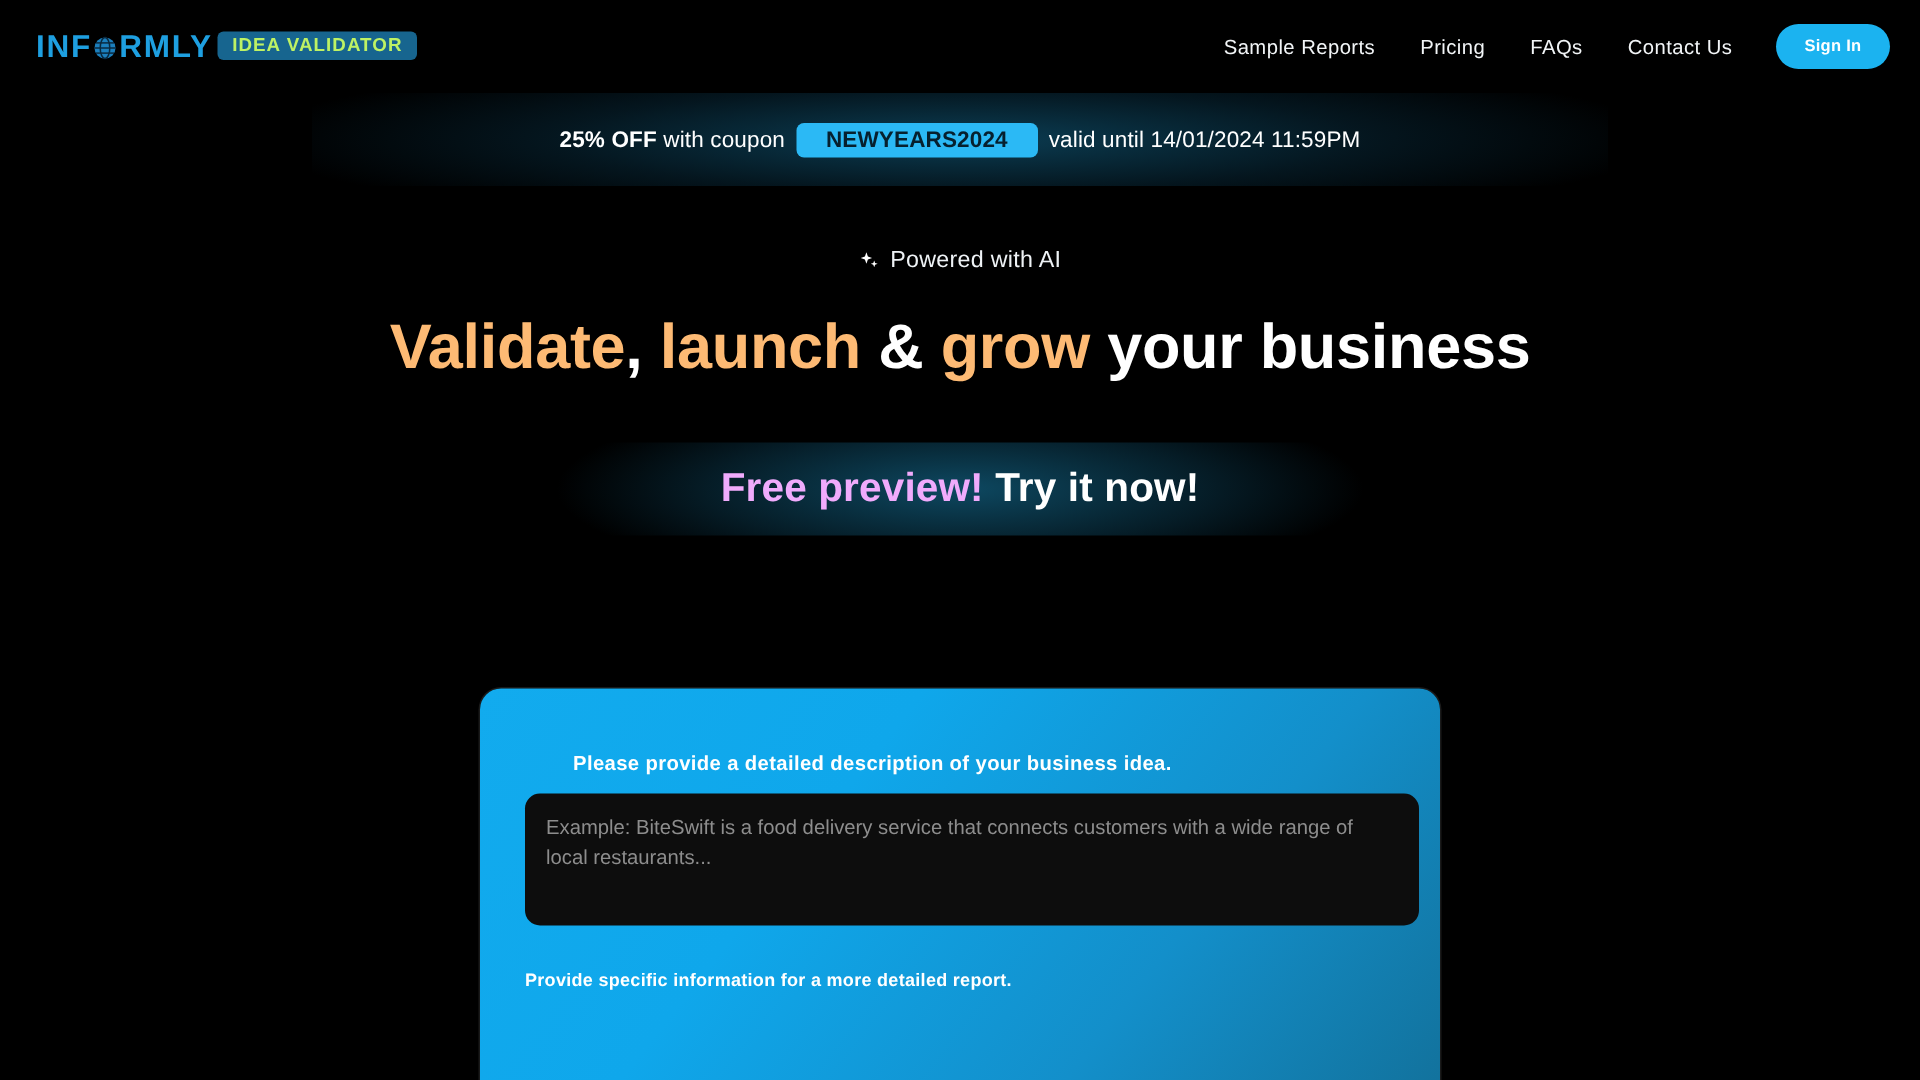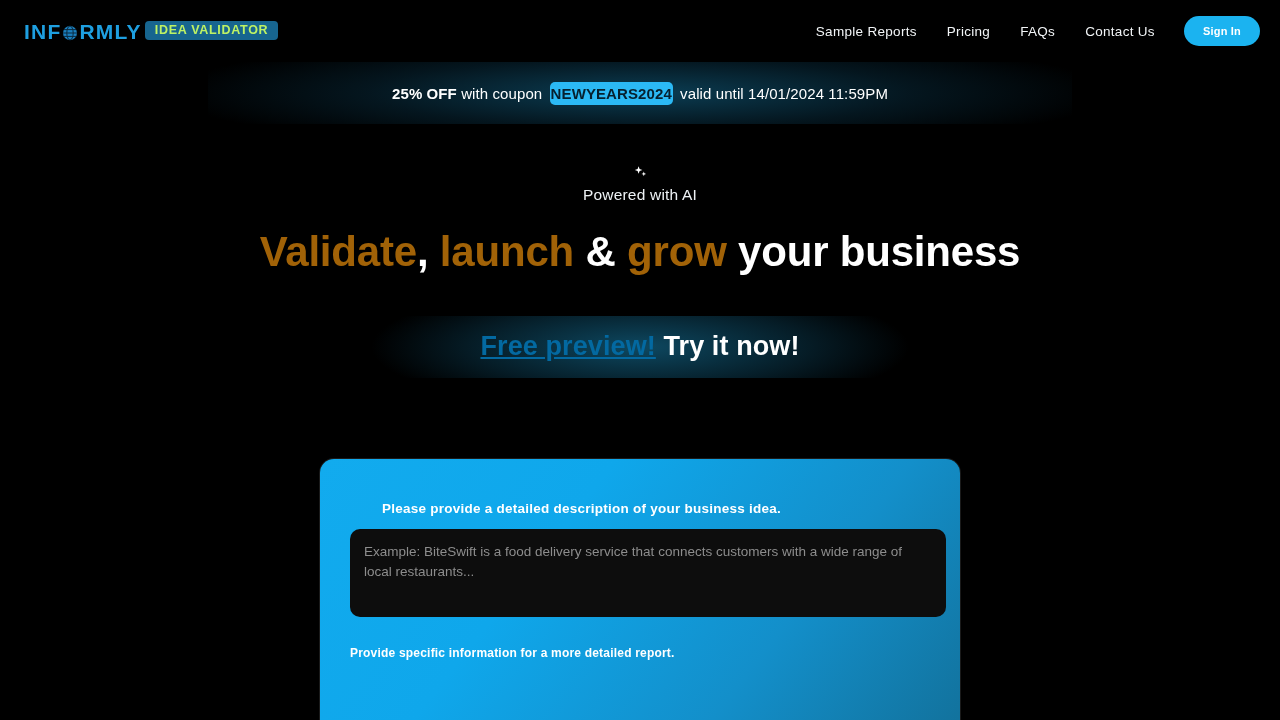--- a/index.html
+++ b/index.html
@@ -57,55 +57,54 @@
       radial-gradient(ellipse 70% 120% at 50% 50%, rgba(13,72,98,0.85) 0%, rgba(8,40,56,0.55) 45%, rgba(0,0,0,0) 78%);
     pointer-events:none;
   }
   .promo-text {
     position:relative; font-size:15px; color:#ffffff; letter-spacing:0.1px;
     white-space:nowrap; z-index:2;
   }
   .promo-text .bold { font-weight:700; }
   .promo-code {
     background:#2bb9f5; color:#06202e; font-weight:700;
-    padding:3px 1px; border-radius:5px; margin:0 3px;
+    padding:3px 20px; border-radius:5px; margin:0 3px;
   }
 
   
   .hero { position:absolute; top:124px; left:0; width:1280px; text-align:center; }
   .powered {
     display:flex; align-items:center; justify-content:center; gap:6px;
     color:#eef2f5; font-size:15.5px; letter-spacing:0.2px;
     margin-top:41px;
-    flex-direction:column;
   }
   .spark-icon { display:inline-block; width:15px; height:15px; position:relative; }
 
   .headline {
     margin-top:20px;
     font-size:42px; font-weight:700; line-height:1.34;
     color:#ffffff; letter-spacing:-0.2px;
   }
-  .headline .accent { color:#a16207; }
+  .headline .accent { color:#fdba74; }
   .headline .sparkle-emoji { font-size:26px; vertical-align:-6px; margin-left:6px; }
 
   .preview-band {
     position:relative; margin-top:30px; height:72px;
     display:flex; align-items:center; justify-content:center;
   }
   .preview-glow {
     position:absolute; top:6px; left:50%; transform:translateX(-50%);
     width:560px; height:62px;
     background:
       radial-gradient(ellipse 60% 130% at 50% 50%, rgba(14,76,102,0.95) 0%, rgba(9,47,64,0.6) 50%, rgba(0,0,0,0) 80%);
   }
   .preview-text {
     position:relative; font-size:27px; font-weight:700; color:#ffffff; letter-spacing:0.1px;
   }
-  .preview-text .accent { color:#0369a1;text-decoration:underline; }
+  .preview-text .accent { color:#f0abfc; }
 
   
   .card {
     position:absolute; left:320px; top:459px; width:640px; height:300px;
     border-radius:14px;
     background:linear-gradient(128deg, #12abee 0%, #0fa7eb 34%, #138fca 68%, #126f98 100%);
     padding:28px 30px 0;
     overflow:hidden;
     box-shadow:0 0 0 1px rgba(255,255,255,0.10);
   }

